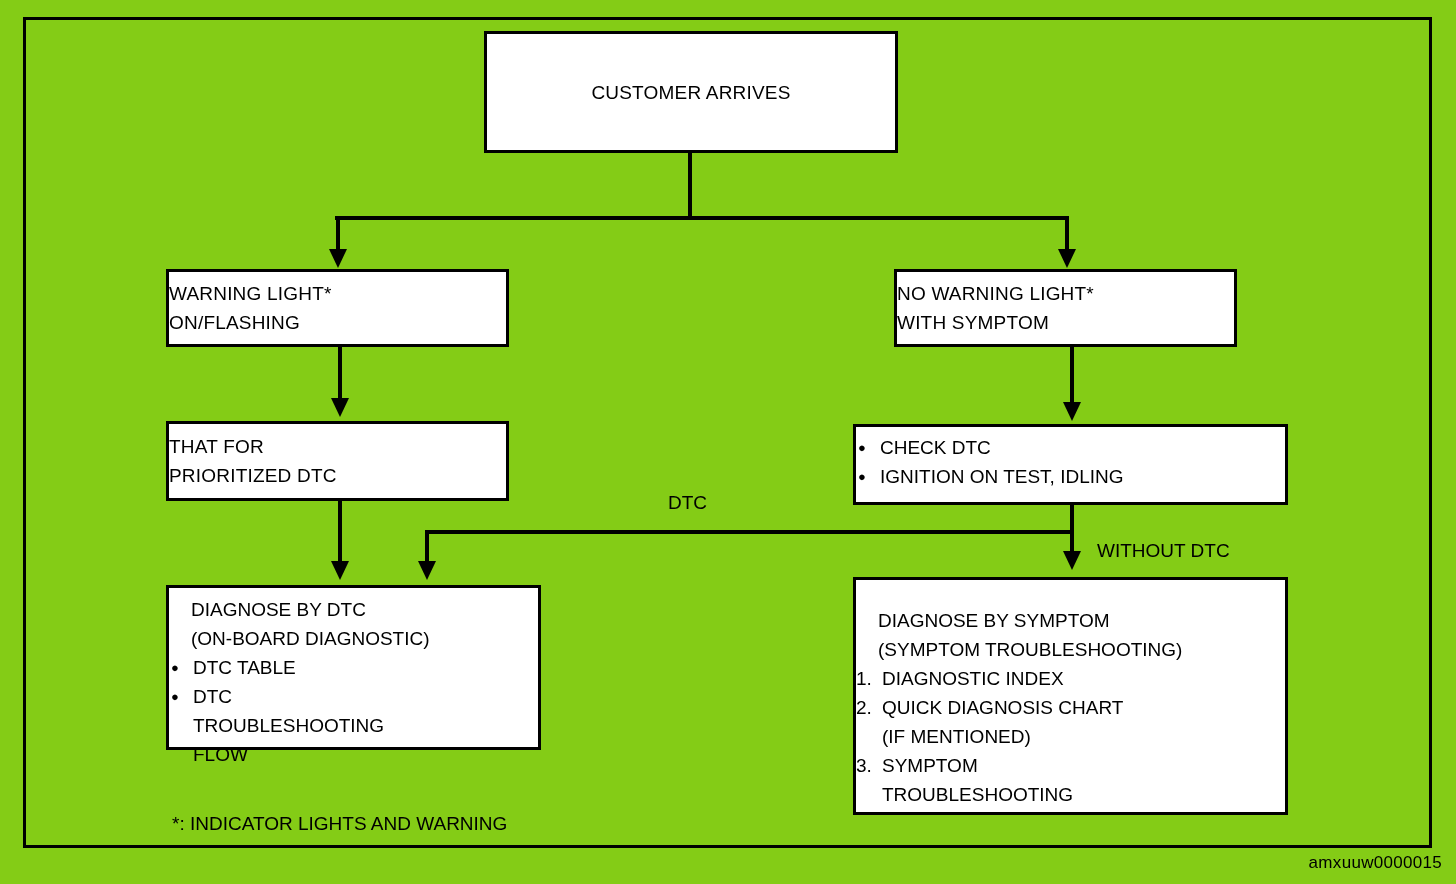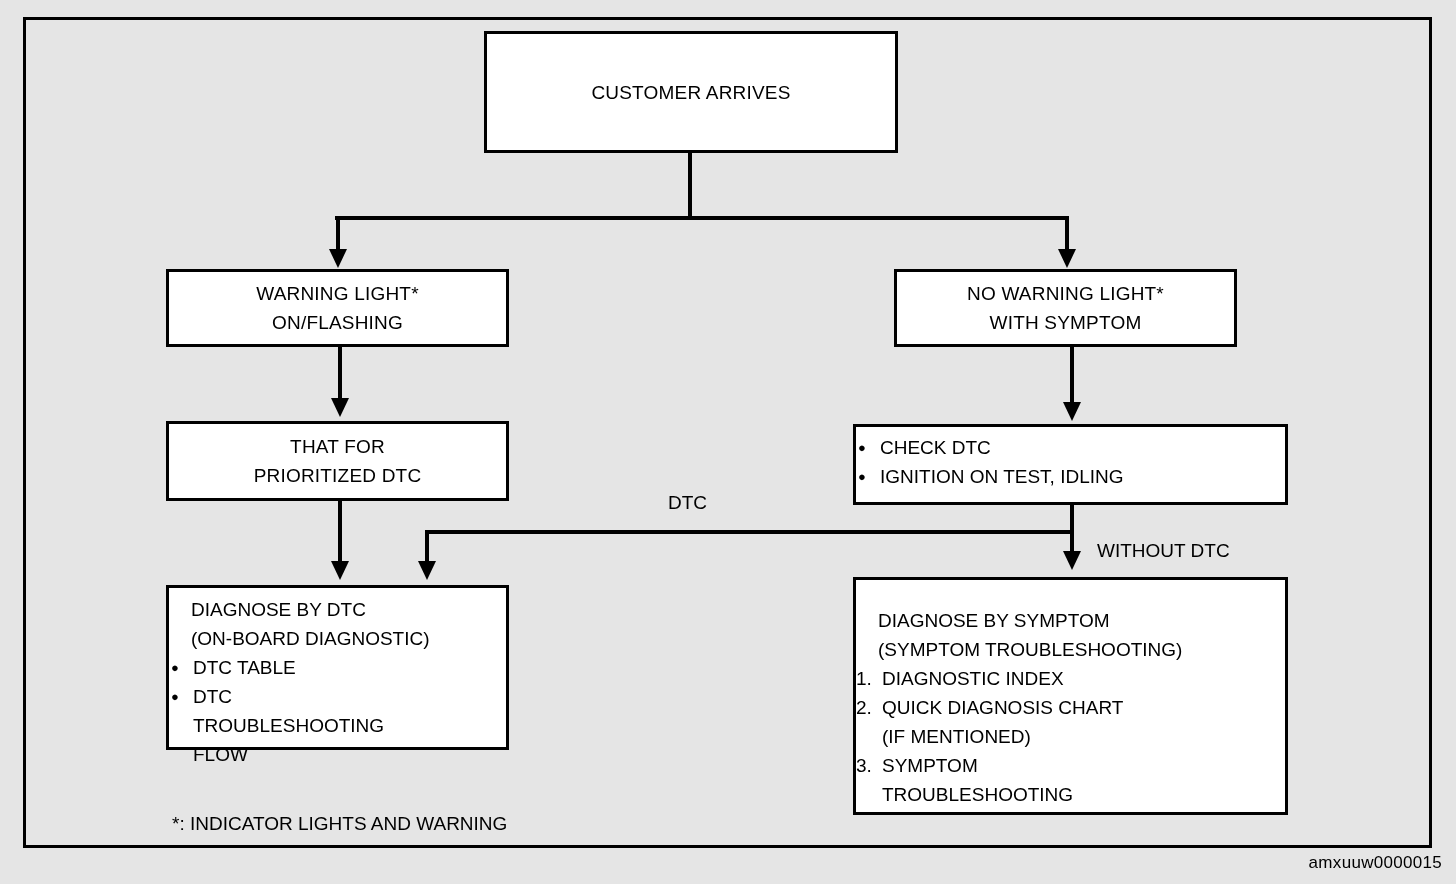--- a/index.html
+++ b/index.html
@@ -8,21 +8,21 @@
     padding: 0;
     background: #ffffff;
   }
   body {
     font-family: "Liberation Sans", sans-serif;
   }
   #canvas {
     position: relative;
     width: 1456px;
     height: 884px;
-    background: #e5e5e5;
+    background: #84cc16;
     overflow: hidden;
   }
   .outer-frame {
     position: absolute;
     left: 23px;
     top: 17px;
     width: 1409px;
     height: 831px;
     border: 3px solid #000000;
     box-sizing: border-box;
@@ -37,21 +37,20 @@
   .node-text {
     font-size: 19px;
     line-height: 29px;
     letter-spacing: 0.2px;
     white-space: pre-line;
   }
   .center-node .node-text {
     text-align: center;
   }
   .left-node .node-text {
-    text-align: center;
   }
   .node-inner {
     position: absolute;
     left: 0;
     right: 0;
   }
   .node-inner.vcenter {
     top: 50%;
     transform: translateY(-50%);
   }
@@ -71,21 +70,21 @@
   
   #box-check-prioritized {
     left: 166px; top: 421px; width: 343px; height: 80px;
   }
   
   #box-check-dtc {
     left: 853px; top: 424px; width: 435px; height: 81px;
   }
   
   #box-diagnose-dtc {
-    left: 166px; top: 585px; width: 343px; height: 165px;
+    left: 166px; top: 585px; width: 375px; height: 165px;
   }
   
   #box-diagnose-symptom {
     left: 853px; top: 577px; width: 435px; height: 238px;
   }
 
   .pad-left {
     padding-left: 22px;
     padding-right: 10px;
   }

